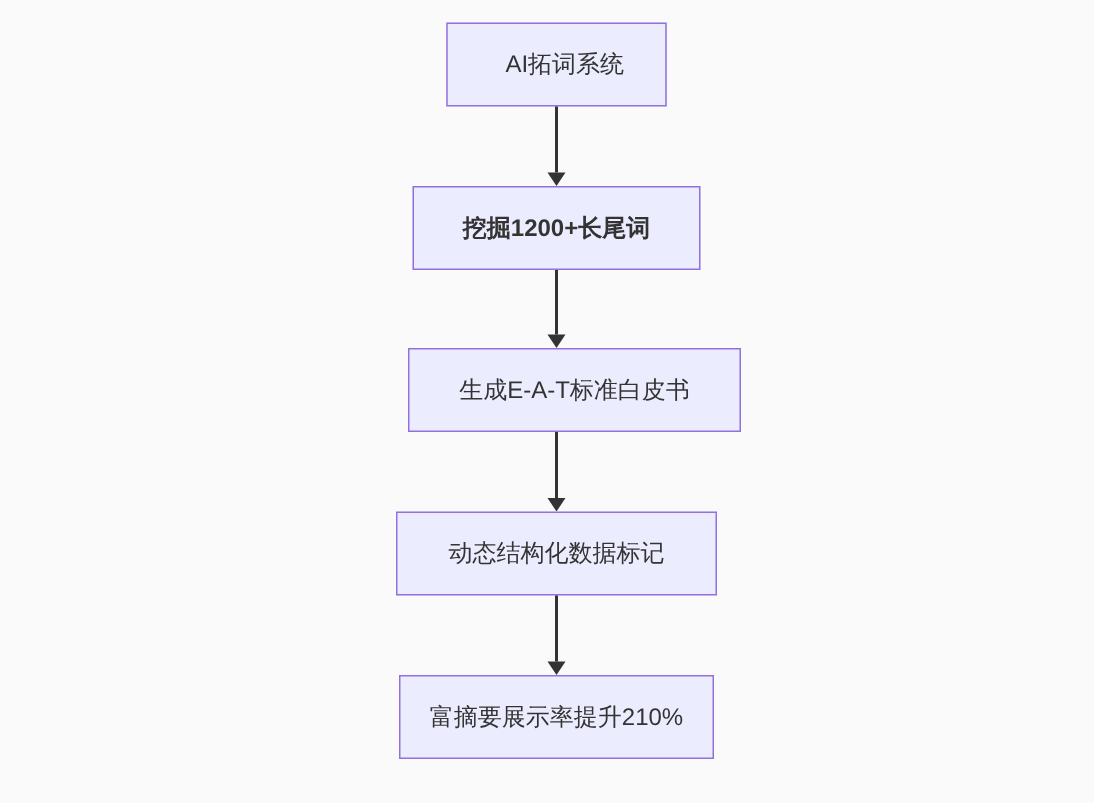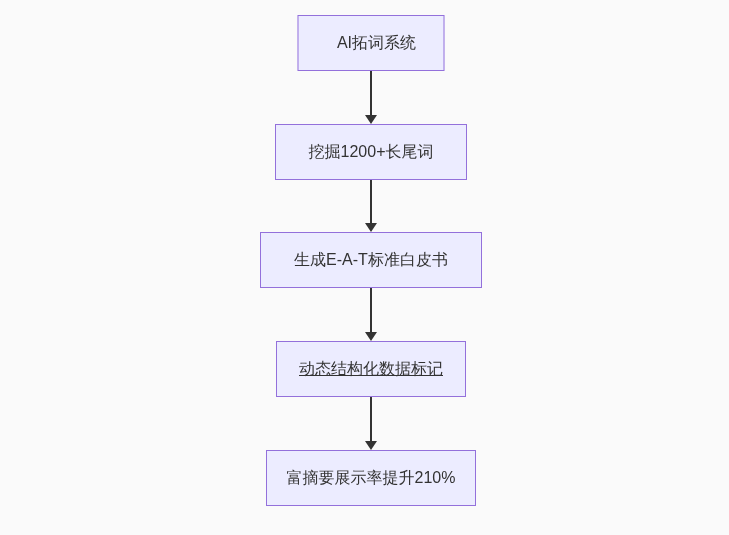--- a/index.html
+++ b/index.html
@@ -23,23 +23,23 @@
     background: var(--node-fill, #ECECFF);
     border: 1px solid var(--node-border, #9370DB);
     color: var(--text, #333333);
     font-size: 16px;
     display: flex;
     align-items: center;
     justify-content: center;
     white-space: nowrap;
   }
   .node-0 { top: 15px;  width: 147px; padding-left: 11px; }
-  .node-1 { top: 124px; width: 192px; }
-  .node-2 { top: 232px; width: 222px; }
-  .node-3 { top: 341px; width: 190px; text-decoration: underline; }
+  .node-1 { top: 124px; width: 192px; font-weight: bold; }
+  .node-2 { top: 232px; width: 222px; margin-left: 12px; }
+  .node-3 { top: 341px; width: 214px; }
   .node-4 { top: 450px; width: 210px; }
 
   .arrow {
     position: absolute;
     left: 371px;
     transform: translateX(-50%);
     display: flex;
     flex-direction: column;
     align-items: center;
   }

